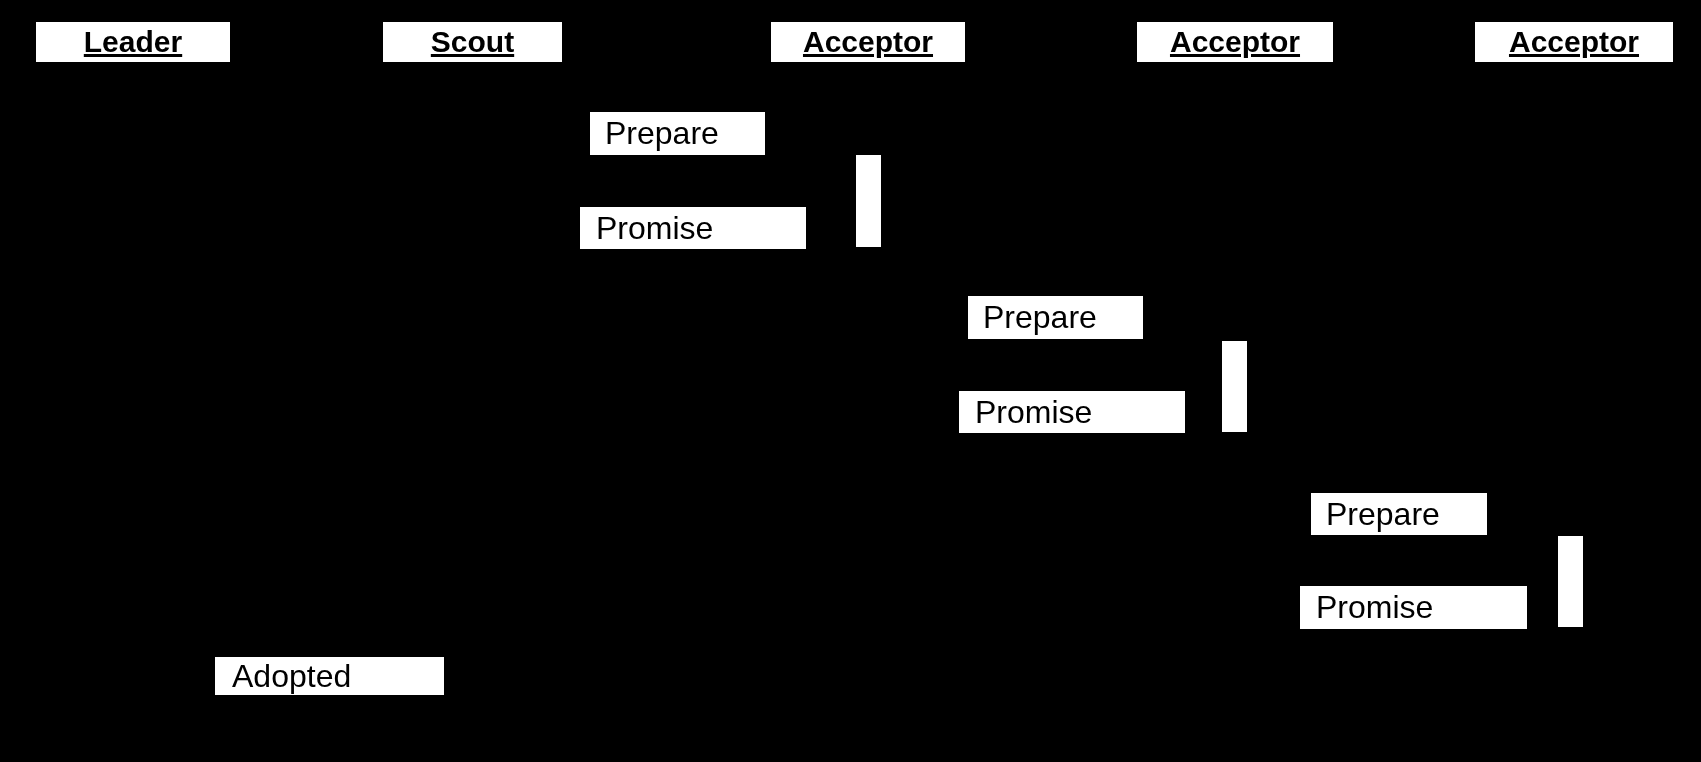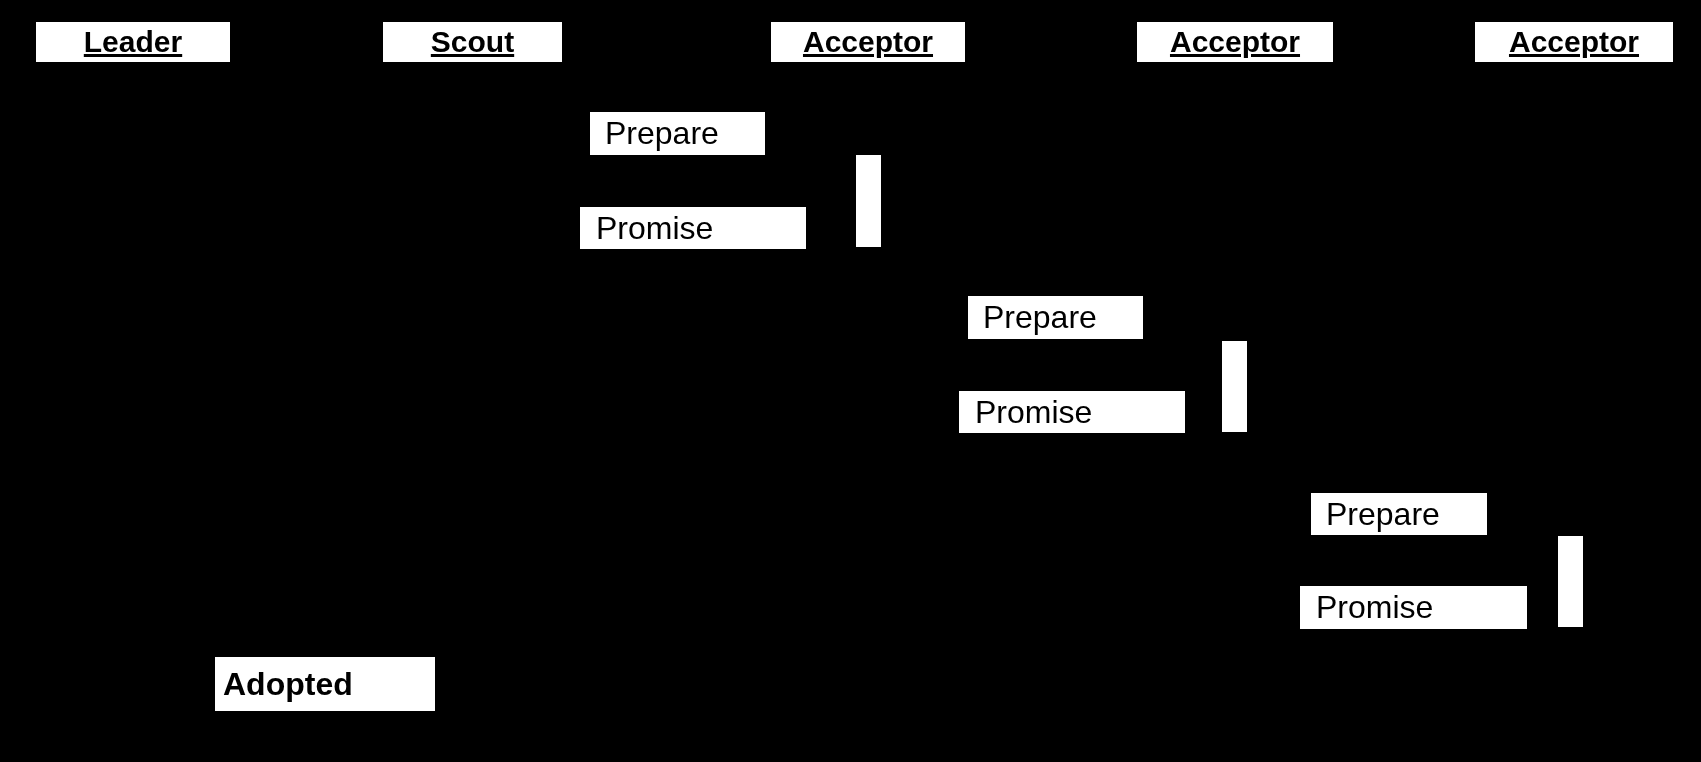--- a/index.html
+++ b/index.html
@@ -59,15 +59,15 @@
   <div class="msg" style="left:580px; top:195px; width:210px; height:42px; padding-left:16px;">Promise</div>
 
   <div class="msg" style="left:968px; top:284px; width:160px; height:43px; padding-left:15px;">Prepare</div>
   <div class="bar" style="left:1222px; top:341px; width:25px; height:91px;"></div>
   <div class="msg" style="left:959px; top:379px; width:210px; height:42px; padding-left:16px;">Promise</div>
 
   <div class="msg" style="left:1311px; top:481px; width:161px; height:42px; padding-left:15px;">Prepare</div>
   <div class="bar" style="left:1558px; top:536px; width:25px; height:91px;"></div>
   <div class="msg" style="left:1300px; top:574px; width:211px; height:43px; padding-left:16px;">Promise</div>
 
-  <div class="msg" style="left:215px; top:645px; width:212px; height:54px; padding-left:8px;font-weight:bold;">Adopted</div>
+  <div class="msg" style="left:215px; top:645px; width:212px; height:38px; padding-left:17px;">Adopted</div>
 
 </div>
 
 </body></html>

